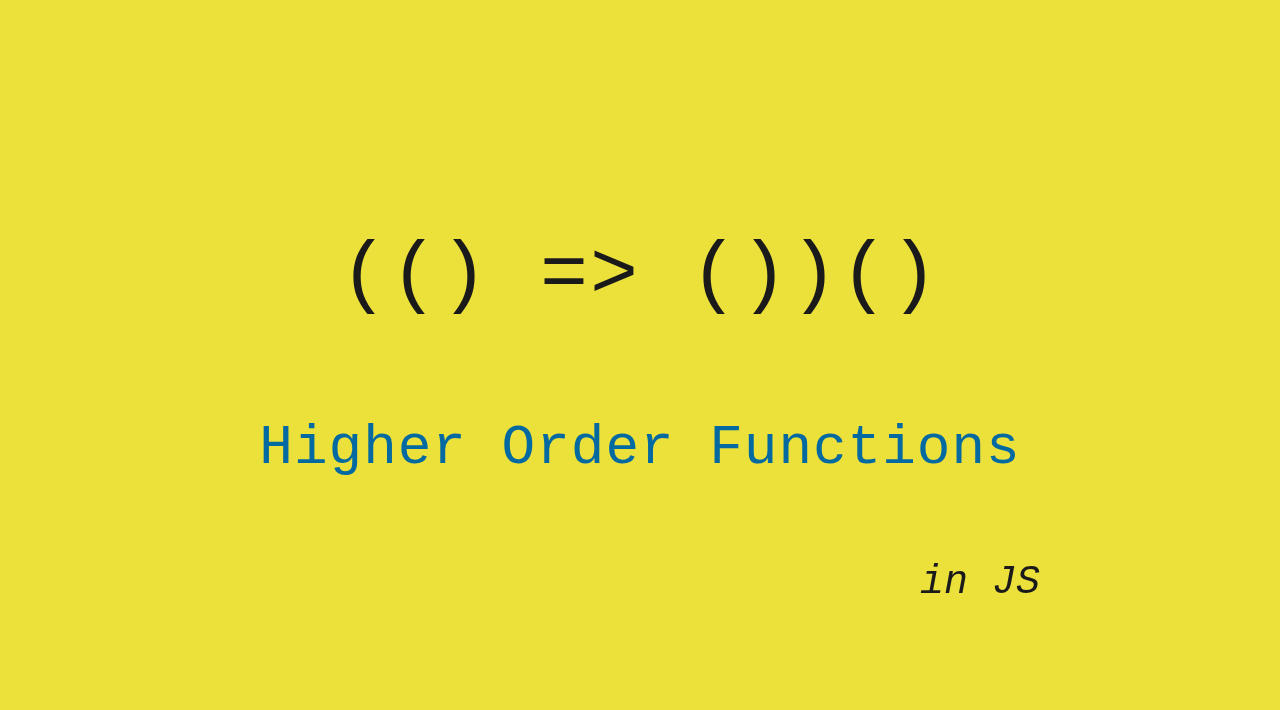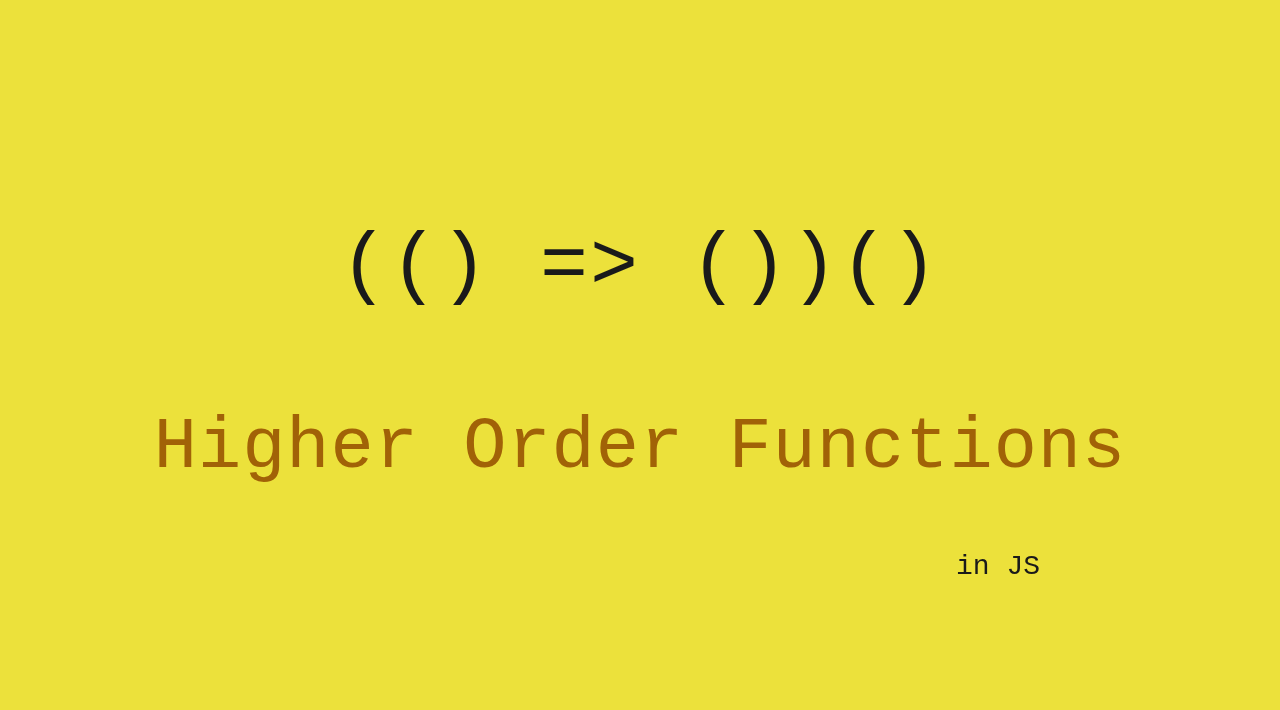--- a/index.html
+++ b/index.html
@@ -28,29 +28,30 @@
     .code-line {
       font-family: "Consolas", "Menlo", "Monaco", "Courier New", monospace;
       font-size: 80px;
       color: #1a1a1a;
       letter-spacing: 2px;
       margin-bottom: 95px;
       font-weight: 400;
     }
     .title-line {
       font-family: "Consolas", "Menlo", "Monaco", "Courier New", monospace;
-      font-size: 72px;
-      color: #a16207;
+      font-size: 56px;
+      color: #0369a1;
       font-weight: 400;
       letter-spacing: 1px;
     }
     .subtitle-line {
       font-family: "Consolas", "Menlo", "Monaco", "Courier New", monospace;
-      font-size: 28px;
+      font-size: 40px;
       color: #1a1a1a;
+      font-style: italic;
       position: absolute;
       right: 240px;
       top: 330px;
     }
   </style>
 </head>
 <body>
 
 <div class="content">
   <div class="code-line">(() =&gt; ())()</div>

